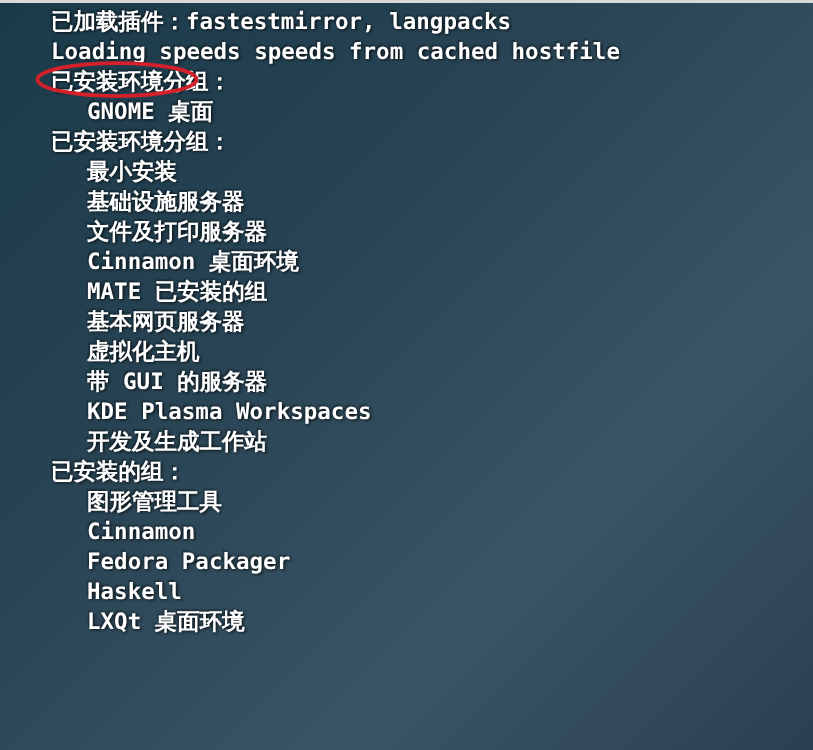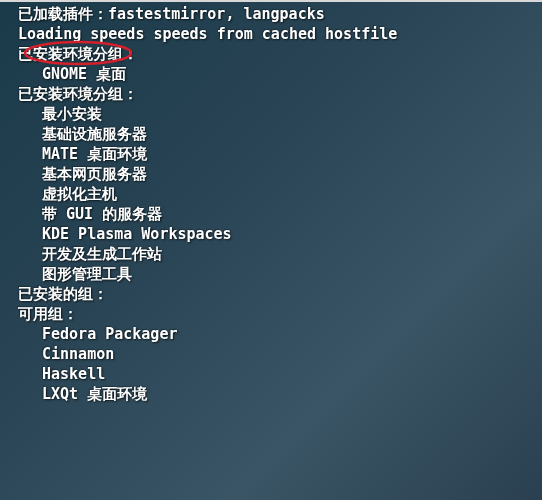--- a/index.html
+++ b/index.html
@@ -9,21 +9,21 @@
     height: 500px;
     background: linear-gradient(135deg, #1a3a4a 0%, #2a4555 40%, #3a5565 70%, #2a4050 100%);
     font-family: "Consolas", "Monaco", monospace;
     font-size: 15px;
     font-weight: bold;
     color: #ffffff;
     overflow: hidden;
     position: relative;
   }
   .terminal {
-    padding: 4px 0 0 18px;
+    padding: 4px 0 0 34px;
     line-height: 20px;
     text-shadow: 1px 1px 2px rgba(0,0,0,0.7), -1px -1px 1px rgba(0,0,0,0.3);
   }
   .line {
     white-space: pre;
     height: 20px;
   }
   .indent1 { padding-left: 24px; }
   .circle-annotation {
     position: absolute;
@@ -48,30 +48,31 @@
 <div class="top-border"></div>
 
 <div class="terminal">
   <div class="line">已加载插件：fastestmirror, langpacks</div>
   <div class="line">Loading speeds speeds from cached hostfile</div>
   <div class="line">已安装环境分组：</div>
   <div class="line indent1">GNOME 桌面</div>
   <div class="line">已安装环境分组：</div>
   <div class="line indent1">最小安装</div>
   <div class="line indent1">基础设施服务器</div>
-  <div class="line indent1">MATE 桌面环境</div>
+  <div class="line indent1">文件及打印服务器</div>
+  <div class="line indent1">Cinnamon 桌面环境</div>
+  <div class="line indent1">MATE 已安装的组</div>
   <div class="line indent1">基本网页服务器</div>
   <div class="line indent1">虚拟化主机</div>
   <div class="line indent1">带 GUI 的服务器</div>
   <div class="line indent1">KDE Plasma Workspaces</div>
   <div class="line indent1">开发及生成工作站</div>
+  <div class="line">已安装的组：</div>
   <div class="line indent1">图形管理工具</div>
-  <div class="line">已安装的组：</div>
-  <div class="line">可用组：</div>
+  <div class="line indent1">Cinnamon</div>
   <div class="line indent1">Fedora Packager</div>
-  <div class="line indent1">Cinnamon</div>
   <div class="line indent1">Haskell</div>
   <div class="line indent1">LXQt 桌面环境</div>
 </div>
 
 <svg class="circle-annotation" viewBox="0 0 112 26">
   <ellipse cx="56" cy="13" rx="53" ry="11" fill="none" stroke-width="2.5" stroke="#d4202a"></ellipse>
 </svg>
 
 </body></html>

